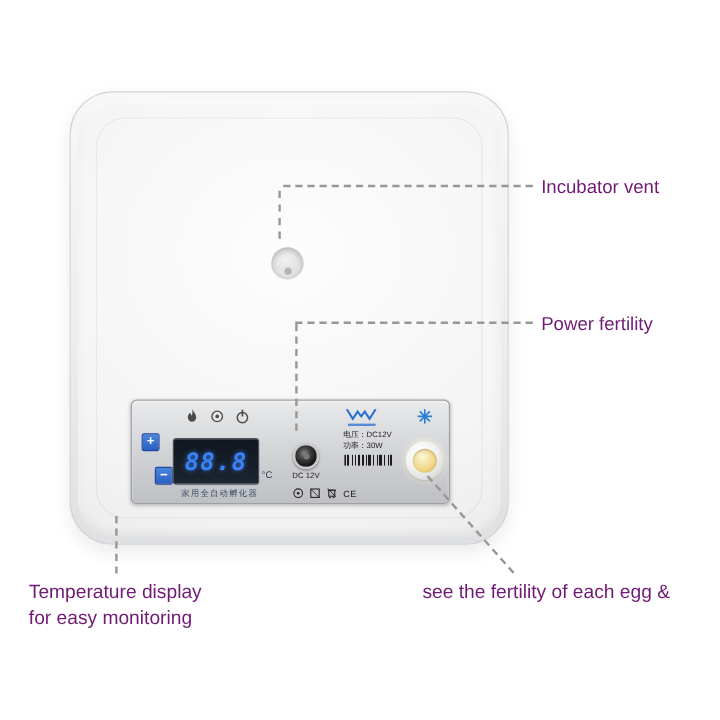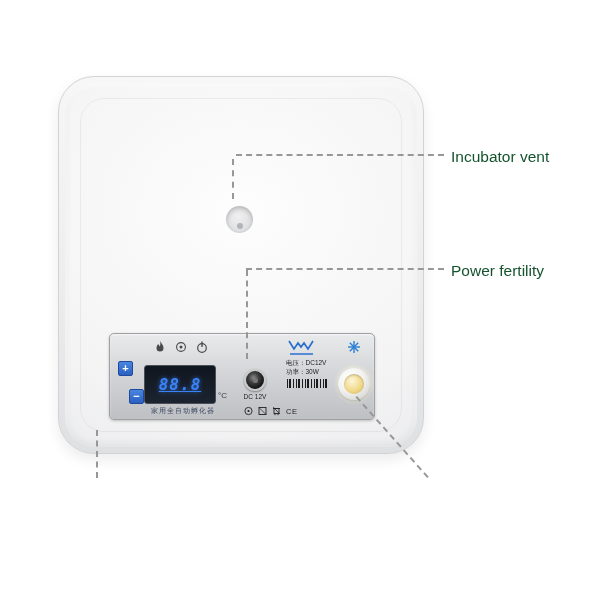--- a/index.html
+++ b/index.html
@@ -57,23 +57,22 @@
   .btn-minus { left:19px; top:55px; }
 
   .display {
     position:absolute; left:34px; top:31px; width:72px; height:39px;
     background:linear-gradient(180deg,#10161f,#1b2430);
     border:1px solid #4a4f57; border-radius:3px;
     display:flex; align-items:center; justify-content:center;
   }
   .digits {
     font-family:"DejaVu Sans Mono", monospace; font-weight:bold; font-style:italic;
-    font-size:16px; color:#3b82f6; letter-spacing:1px;
+    font-size:20px; color:#3b82f6; letter-spacing:1px;
     text-shadow:0 0 4px rgba(59,130,246,0.8);
-    text-decoration:underline;
   }
   .unit { position:absolute; left:108px; top:57px; font-size:8px; color:#33384a; }
   .caption {
     position:absolute; left:30px; top:72px; width:86px; text-align:center;
     font-size:7px; color:#3d4c63; letter-spacing:1px; white-space:nowrap;
   }
 
   .dc-jack {
     position:absolute; left:134px; top:35px; width:22px; height:22px; border-radius:50%;
     background:radial-gradient(circle at 42% 38%, #8a8a8a 0%, #3c3c3c 35%, #101010 75%);
@@ -105,21 +104,21 @@
     position:absolute; inset:6px; border-radius:50%;
     background:radial-gradient(circle at 40% 35%, #fdf6d8 0%, #f0d98a 55%, #d9b75a 100%);
     box-shadow:inset 0 1px 2px rgba(0,0,0,0.22);
   }
 
   .certs { position:absolute; left:134px; top:72px; display:flex; gap:5px; align-items:center; }
   .cert { width:9px; height:10px; }
   .ce { font-size:7.5px; font-weight:normal; color:#1d1d1d; letter-spacing:0.5px; }
 
   
-  .ann { position:absolute; color:#14532d; font-size:16px; line-height:21px; }
+  .ann { position:absolute; color:#701a75; font-size:16px; line-height:21px; }
   .ann-single { font-size:15.5px; white-space:nowrap; }
 
   .dash-h { position:absolute; height:0; border-top:2px dashed #979797; }
   .dash-v { position:absolute; width:0; border-left:2px dashed #979797; }
   .dash-diag { position:absolute; height:0; border-top:2px dashed #979797; transform-origin:0 0; }
 </style>
 </head>
 <body>
 
 <div class="stage">
@@ -226,17 +225,22 @@
   <div class="dash-v" style="left:246px; top:270px; height:89px;"></div>
 
   <div class="dash-v" style="left:96px; top:430px; height:48px;"></div>
 
   <div class="dash-diag" style="left:357px; top:396px; width:108px; transform:rotate(48.4deg);"></div>
 
   <div class="ann ann-single" style="left:451px; top:146px;">Incubator vent</div>
 
   <div class="ann ann-single" style="left:451px; top:260px;">Power fertility</div>
 
+  <div class="ann" style="left:24px; top:483px; line-height:22px;">
+    <div>Temperature display</div>
+    <div>for easy monitoring</div>
+  </div>
 
   <div class="ann" style="left:352px; top:483px;">
+    <div>see the fertility of each egg &amp;</div>
   </div>
 
 </div>
 
 </body></html>

